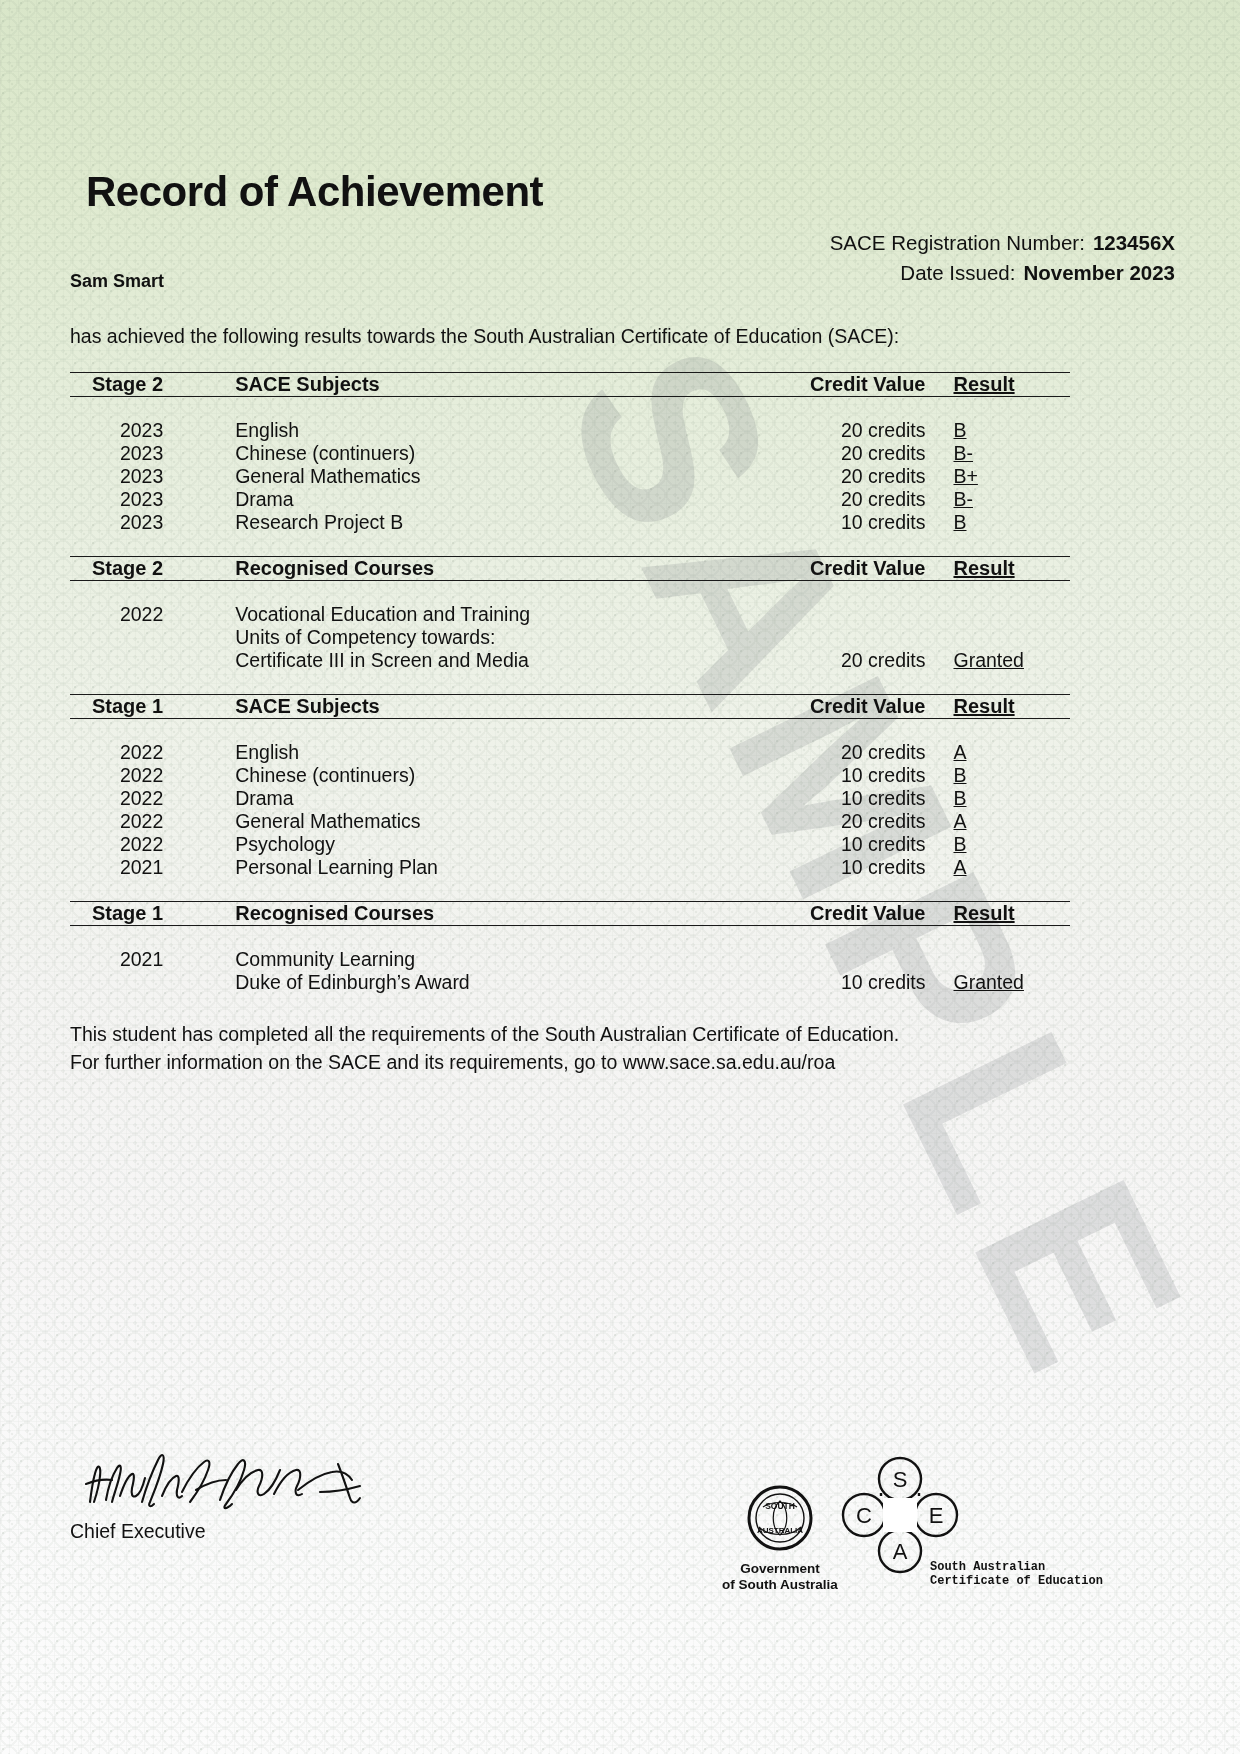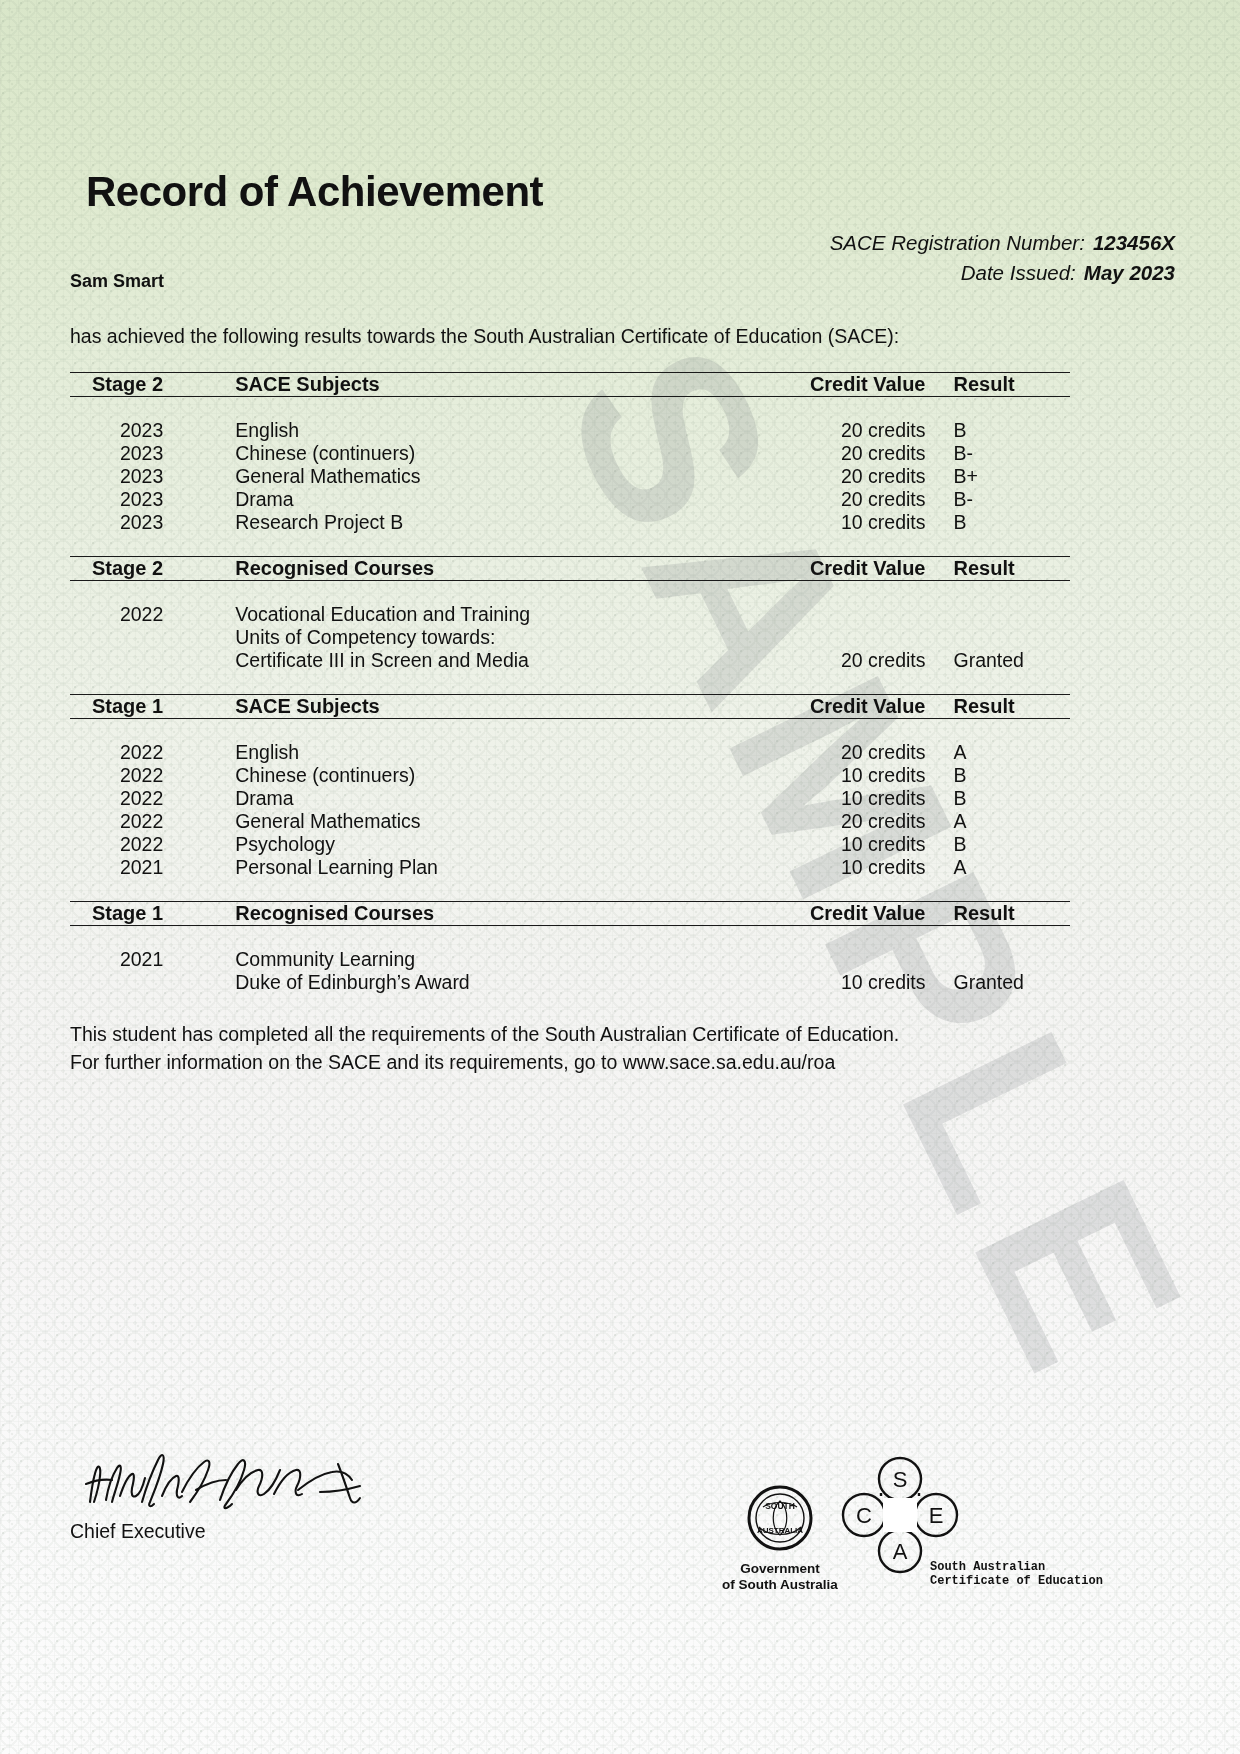--- a/index.html
+++ b/index.html
@@ -95,21 +95,20 @@
   }
 
   .meta {
     position: absolute;
     right: 0px;
     top: 228px;
     text-align: right;
     font-size: 20.5px;
     line-height: 1.45;
     width: 620px;
-    font-style: italic;
   }
   .meta .row { white-space: nowrap; }
   .meta .label { font-weight: normal; }
   .meta .value { font-weight: bold; margin-left: 8px; }
 
   .student {
     font-size: 18px;
     font-weight: bold;
     margin-top: 55px;
   }
@@ -136,21 +135,21 @@
     padding-top: 22px;
     padding-bottom: 14px;
   }
   .rule-top td { border-top: 1.6px solid #1a1a1a; height: 0; font-size: 0; line-height: 0; }
   .rule-bot td { border-bottom: 1.6px solid #1a1a1a; height: 0; font-size: 0; line-height: 0; }
 
   .c-year   { width: 150px; text-align: center; padding-right: 22px !important; }
   .c-year-h { width: 150px; text-align: left;  padding-left: 22px !important; }
   .c-subject{ width: 530px; text-align: left; }
   .c-credit { width: 200px; text-align: right; padding-right: 28px !important; }
-  .c-result { width: 120px; text-align: left; }
+  .c-result { width: 120px; text-align: left; text-decoration: underline; }
 
   .data-row td { padding-top: 4px; padding-bottom: 3px; }
   .gap-row td { height: 22px; font-size: 0; line-height: 0; }
 
   .sub-line { padding-left: 46px; }
 
   .footnote {
     margin-top: 26px;
     font-size: 19.5px;
     line-height: 1.45;
@@ -222,21 +221,21 @@
 <div class="content">
   <div class="inner">
 
     <h1 class="title">Record of Achievement</h1>
 
     <div class="meta">
       <div class="row">
         <span class="label">SACE Registration Number:</span><span class="value">123456X</span>
       </div>
       <div class="row">
-        <span class="label">Date Issued:</span><span class="value">May 2023</span>
+        <span class="label">Date Issued:</span><span class="value">November 2023</span>
       </div>
     </div>
 
     <div class="student">Sam Smart</div>
 
     <div class="lede">has achieved the following results towards the South Australian Certificate of Education (SACE):</div>
 
     <table class="roa">
       <tbody>
 

